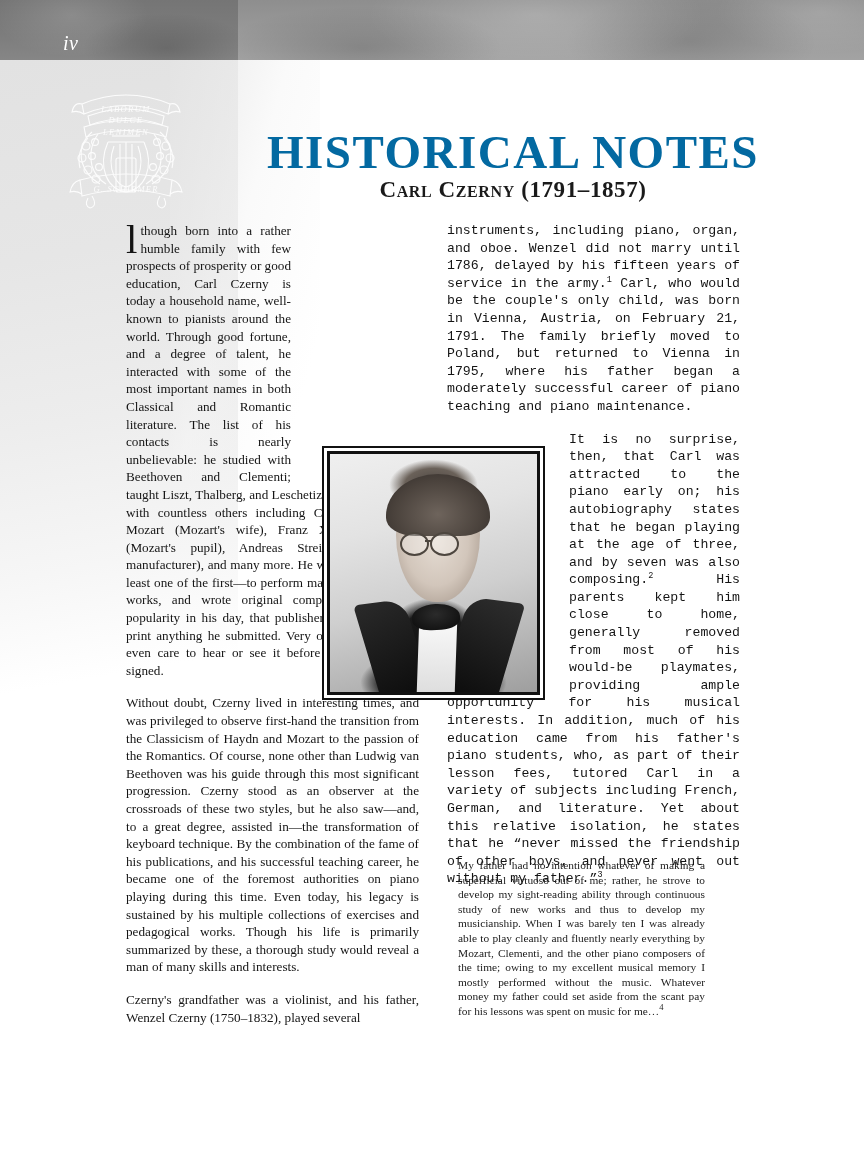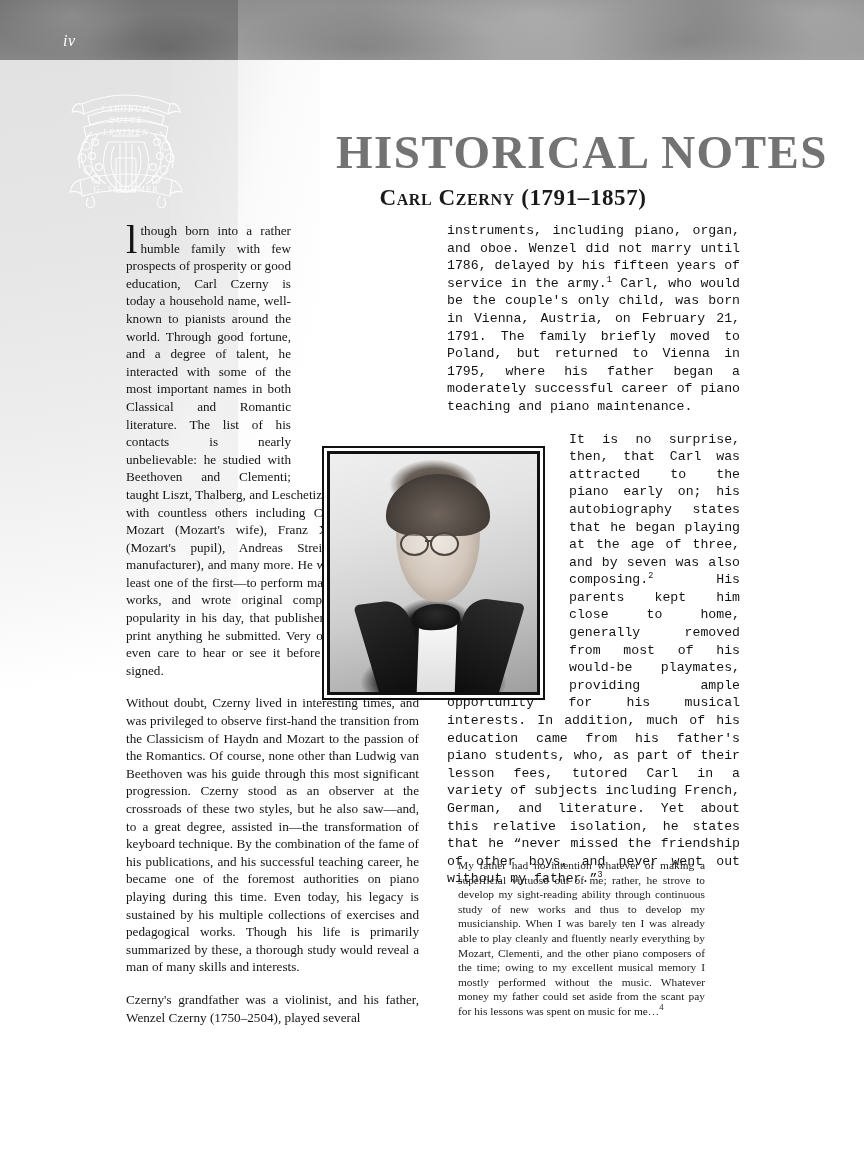--- a/index.html
+++ b/index.html
@@ -39,21 +39,21 @@
     height: 60px;
     background:
       radial-gradient(ellipse 110px 60px at 30% 25%, rgba(255,255,255,0.14), rgba(255,255,255,0) 70%),
       radial-gradient(ellipse 120px 50px at 70% 80%, rgba(0,0,0,0.18), rgba(0,0,0,0) 70%),
       linear-gradient(180deg, #757575 0%, #7d7d7d 60%, #868686 100%);
   }
   .folio {
     position: absolute;
     left: 63px;
     top: 33px;
-    font-size: 16px;
+    font-size: 20px;
     color: #ffffff;
     letter-spacing: 0.5px;
     font-style: italic;
     line-height: 1;
   }
 
   
   .left-panel {
     position: absolute;
     left: 0; top: 60px;
@@ -79,32 +79,32 @@
     opacity: 0.95;
     font-style: italic;
   }
 
   
   .page-title {
     position: absolute;
     left: 198px;
     top: 96px;
     width: 630px;
-    text-align: right;
+    text-align: center;
     font-size: 47px;
     letter-spacing: 1.5px;
-    color: #737373;
+    color: #0369a1;
     line-height: 1.05;
     white-space: nowrap;
     margin-top: 32px;
   }
   .page-subtitle {
     position: absolute;
     left: 198px;
-    top: 166px;
+    top: 158px;
     width: 630px;
     text-align: center;
     font-size: 23px;
     letter-spacing: 0.6px;
     color: #1a1a1a;
     font-variant: small-caps;
   }
   .page-subtitle .dates {
     font-variant: normal;
   }
@@ -329,21 +329,21 @@
 
   <h1 class="page-title">HISTORICAL NOTES</h1>
   <h2 class="page-subtitle">
     <span>Carl Czerny</span>
     <span class="dates">(1791–1857)</span>
   </h2>
 
   <div class="col col-left">
     <p class="dropcap-para"><span class="wrap-right"></span><span>lthough born into a rather humble family with few prospects of prosperity or good education, Carl Czerny is today a household name, well-known to pianists around the world. Through good fortune, and a degree of talent, he interacted with some of the most important names in both Classical and Romantic literature. The list of his contacts is nearly unbelievable: he studied with Beethoven and Clementi; taught Liszt, Thalberg, and Leschetizky; and associated with countless others including Chopin, Constanze Mozart (Mozart's wife), Franz Xaver Süssmayer (Mozart's pupil), Andreas Streiche (the piano manufacturer), and many more. He was the first—or at least one of the first—to perform many of Beethoven's works, and wrote original compositions of such popularity in his day, that publishers were willing to print anything he submitted. Very often, they did not even care to hear or see it before the contract was signed.</span></p>
     <p>Without doubt, Czerny lived in interesting times, and was privileged to observe first-hand the transition from the Classicism of Haydn and Mozart to the passion of the Romantics. Of course, none other than Ludwig van Beethoven was his guide through this most significant progression. Czerny stood as an observer at the crossroads of these two styles, but he also saw—and, to a great degree, assisted in—the transformation of keyboard technique. By the combination of the fame of his publications, and his successful teaching career, he became one of the foremost authorities on piano playing during this time. Even today, his legacy is sustained by his multiple collections of exercises and pedagogical works. Though his life is primarily summarized by these, a thorough study would reveal a man of many skills and interests.</p>
-    <p>Czerny's grandfather was a violinist, and his father, Wenzel Czerny (1750–2504), played several</p>
+    <p>Czerny's grandfather was a violinist, and his father, Wenzel Czerny (1750–1832), played several</p>
   </div>
 
   <div class="col col-right">
     <p><span>instruments, including piano, organ, and oboe. Wenzel did not marry until 1786, delayed by his fifteen years of service in the army.</span><sup>1</sup><span> Carl, who would be the couple's only child, was born in Vienna, Austria, on February 21, 1791. The family briefly moved to Poland, but returned to Vienna in 1795, where his father began a moderately successful career of piano teaching and piano maintenance.</span></p>
     <p><span class="wrap-left"></span><span>It is no surprise, then, that Carl was attracted to the piano early on; his autobiography states that he began playing at the age of three, and by seven was also composing.</span><sup>2</sup><span> His parents kept him close to home, generally removed from most of his would-be playmates, providing ample opportunity for his musical interests. In addition, much of his education came from his father's piano students, who, as part of their lesson fees, tutored Carl in a variety of subjects including French, German, and literature. Yet about this relative isolation, he states that he “never missed the friendship of other boys, and never went out without my father.”</span><sup>3</sup></p>
   </div>
 
   <div class="blockquote">
     <span>My father had no intention whatever of making a superficial virtuoso out of me; rather, he strove to develop my sight-reading ability through continuous study of new works and thus to develop my musicianship. When I was barely ten I was already able to play cleanly and fluently nearly everything by Mozart, Clementi, and the other piano composers of the time; owing to my excellent musical memory I mostly performed without the music. Whatever money my father could set aside from the scant pay for his lessons was spent on music for me…</span><sup>4</sup>
   </div>

